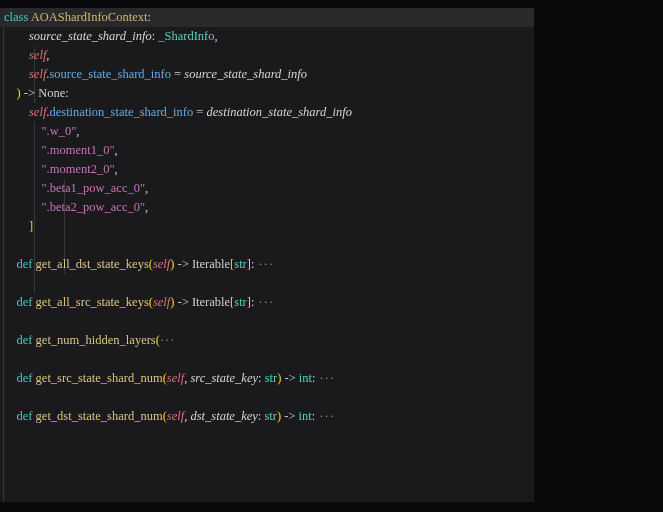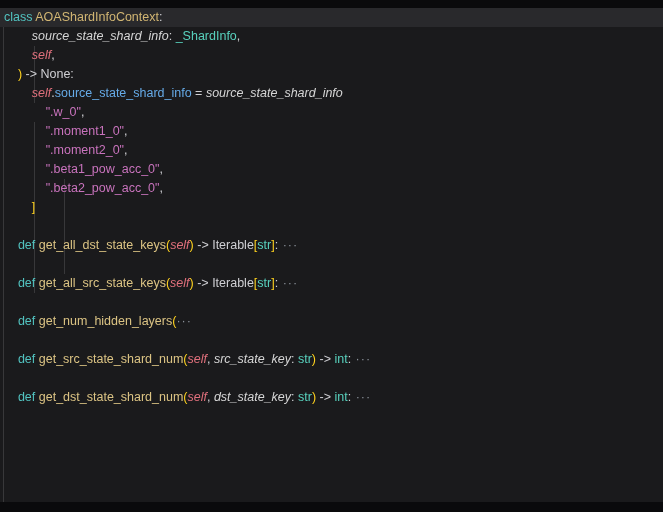--- a/index.html
+++ b/index.html
@@ -1,21 +1,21 @@
 <!DOCTYPE html>
 <html style="--kw: #52c3c0; --cls: #d2b673; --fn: #dcc484; --brk: #ffd21e; --slf: #e0707c; --prm: #d6d6d6; --prop: #66abe8; --typ: #58d1bd; --wht: #d0d0d4; --str: #c973bd; --fold: #8b929a;"><head>
 <meta charset="utf-8">
 <style>
   html,body{margin:0;padding:0;background:#0a0a0c;}
   .screen{
     position:relative;
-    width:663px;height:512px;
+    width:534px;height:512px;
     background:#0a0a0c;
     overflow:hidden;
-    font-family:Liberation Sans, sans-serif;
+    font-family:Liberation Serif, serif;
     font-size:12.5px;
   }
   .editor{
     position:absolute;
     top:8px;left:0;
     width:663px;height:494px;
     background:#1a1a1c;
   }
   .current-line{
     position:absolute;
@@ -60,22 +60,23 @@
   <div class="editor">
     <div class="current-line"></div>
     <div class="indent-guide g0"></div>
     <div class="indent-guide g4a"></div>
     <div class="indent-guide g4b"></div>
     <div class="indent-guide g8"></div>
     <div class="code">
         <div class="line"><span class="tok-kw">class</span><span class="tok-wht"> </span><span class="tok-cls">AOAShardInfoContext</span><span class="tok-wht">:</span></div>
         <div class="line"><span class="tok-wht">        </span><span class="tok-prm">source_state_shard_info</span><span class="tok-wht">: </span><span class="tok-typ">_ShardInfo</span><span class="tok-wht">,</span></div>
         <div class="line"><span class="tok-wht">        </span><span class="tok-slf">self</span><span class="tok-wht">,</span></div>
+        <div class="line"><span class="tok-wht">        </span><span class="tok-slf">self</span><span class="tok-wht">.</span><span class="tok-prop">source_state_shard_info</span><span class="tok-wht"> = </span><span class="tok-prm">source_state_shard_info</span></div>
         <div class="line"><span class="tok-wht">    </span><span class="tok-brk">)</span><span class="tok-wht"> -&gt; None:</span></div>
-        <div class="line"><span class="tok-wht">        </span><span class="tok-slf">self</span><span class="tok-wht">.</span><span class="tok-prop">source_state_shard_info</span><span class="tok-wht"> = </span><span class="tok-prm">source_state_shard_info</span></div>
+        <div class="line"><span class="tok-wht">        </span><span class="tok-slf">self</span><span class="tok-wht">.</span><span class="tok-prop">destination_state_shard_info</span><span class="tok-wht"> = </span><span class="tok-prm">destination_state_shard_info</span></div>
         <div class="line"><span class="tok-wht">            </span><span class="tok-str">".w_0"</span><span class="tok-wht">,</span></div>
         <div class="line"><span class="tok-wht">            </span><span class="tok-str">".moment1_0"</span><span class="tok-wht">,</span></div>
         <div class="line"><span class="tok-wht">            </span><span class="tok-str">".moment2_0"</span><span class="tok-wht">,</span></div>
         <div class="line"><span class="tok-wht">            </span><span class="tok-str">".beta1_pow_acc_0"</span><span class="tok-wht">,</span></div>
         <div class="line"><span class="tok-wht">            </span><span class="tok-str">".beta2_pow_acc_0"</span><span class="tok-wht">,</span></div>
         <div class="line"><span class="tok-wht">        </span><span class="tok-brk">]</span></div>
         <div class="line"></div>
         <div class="line"><span class="tok-wht">    </span><span class="tok-kw">def</span><span class="tok-wht"> </span><span class="tok-fn">get_all_dst_state_keys</span><span class="tok-brk">(</span><span class="tok-slf">self</span><span class="tok-brk">)</span><span class="tok-wht"> -&gt; Iterable</span><span class="tok-brk">[</span><span class="tok-typ">str</span><span class="tok-brk">]</span><span class="tok-wht">:</span><span class="tok-fold"> ···</span></div>
         <div class="line"></div>
         <div class="line"><span class="tok-wht">    </span><span class="tok-kw">def</span><span class="tok-wht"> </span><span class="tok-fn">get_all_src_state_keys</span><span class="tok-brk">(</span><span class="tok-slf">self</span><span class="tok-brk">)</span><span class="tok-wht"> -&gt; Iterable</span><span class="tok-brk">[</span><span class="tok-typ">str</span><span class="tok-brk">]</span><span class="tok-wht">:</span><span class="tok-fold"> ···</span></div>

